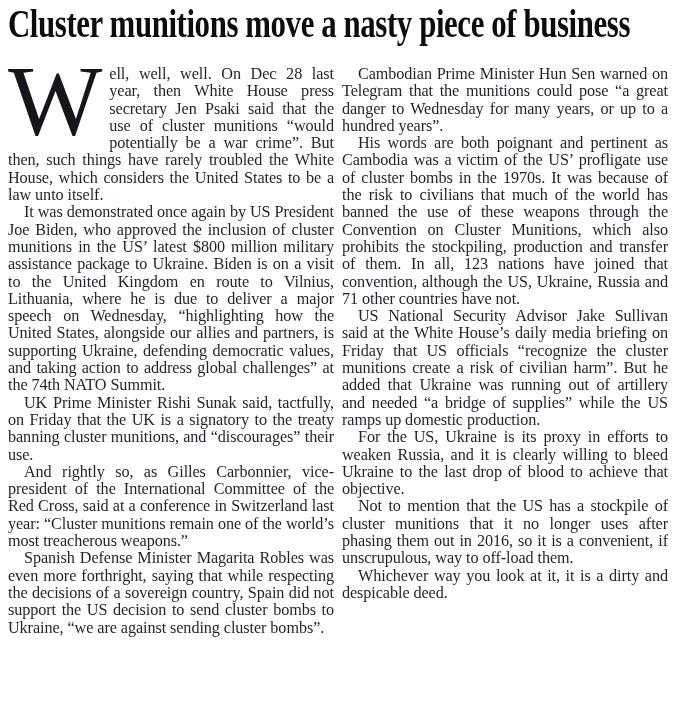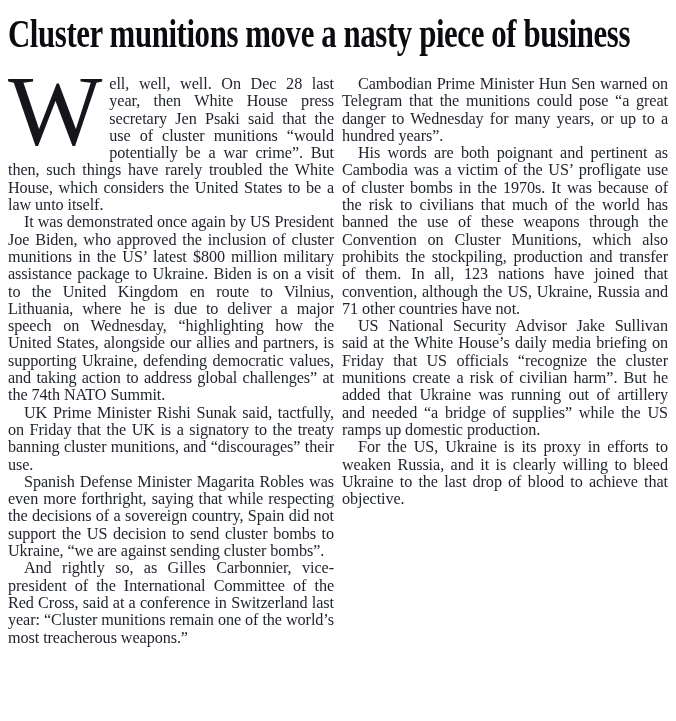--- a/index.html
+++ b/index.html
@@ -7,21 +7,21 @@
     padding: 0;
     background: #ffffff;
   }
   body {
     width: 676px;
     height: 721px;
     overflow: hidden;
     font-family: "Liberation Serif", serif;
   }
   .page {
-    padding: 15px 8px 0 8px;
+    padding: 5px 8px 0 8px;
   }
   .headline-svg {
     display: block;
     margin: 0;
   }
   .headline-svg text {
     font-family: "Liberation Serif", serif;
     font-weight: 700;
     font-size: 39px;
     fill: #0b0c10;
@@ -69,25 +69,27 @@
   <svg class="headline-svg" width="660" height="44" viewBox="0 0 660 44">
     <text x="0" y="32" textLength="622" lengthAdjust="spacingAndGlyphs">Cluster munitions move a nasty piece of business</text>
   </svg>
 
   <div class="columns">
 
     <div class="col">
       <p class="lead"><span class="dropcap">W</span><span>ell, well, well. On Dec 28 last year, then White House press secretary Jen Psaki said that the use of cluster munitions “would potentially be a war crime”. But then, such things have rarely troubled the White House, which considers the United States to be a law unto itself.</span></p>
       <p>It was demonstrated once again by US President Joe Biden, who approved the inclusion of cluster munitions in the US’ latest $800 million military assistance package to Ukraine. Biden is on a visit to the United Kingdom en route to Vilnius, Lithuania, where he is due to deliver a major speech on Wednesday, “highlighting how the United States, alongside our allies and partners, is supporting Ukraine, defending democratic values, and taking action to address global challenges” at the 74th NATO Summit.</p>
       <p>UK Prime Minister Rishi Sunak said, tactfully, on Friday that the UK is a signatory to the treaty banning cluster munitions, and “discourages” their use.</p>
+      <p>And rightly so, as Gilles Carbonnier, vice-president of the International Committee of the Red Cross, said at a conference in Switzerland last year: “Cluster munitions remain one of the world’s most treacherous weapons.”</p>
       <p>Spanish Defense Minister Magarita Robles was even more forthright, saying that while respecting the decisions of a sovereign country, Spain did not support the US decision to send cluster bombs to Ukraine, “we are against sending cluster bombs”.</p>
-      <p>And rightly so, as Gilles Carbonnier, vice-president of the International Committee of the Red Cross, said at a conference in Switzerland last year: “Cluster munitions remain one of the world’s most treacherous weapons.”</p>
     </div>
 
     <div class="col">
       <p>Cambodian Prime Minister Hun Sen warned on Telegram that the munitions could pose “a great danger to Wednesday for many years, or up to a hundred years”.</p>
       <p>His words are both poignant and pertinent as Cambodia was a victim of the US’ profligate use of cluster bombs in the 1970s. It was because of the risk to civilians that much of the world has banned the use of these weapons through the Convention on Cluster Munitions, which also prohibits the stockpiling, production and transfer of them. In all, 123 nations have joined that convention, although the US, Ukraine, Russia and 71 other countries have not.</p>
       <p>US National Security Advisor Jake Sullivan said at the White House’s daily media briefing on Friday that US officials “recognize the cluster munitions create a risk of civilian harm”. But he added that Ukraine was running out of artillery and needed “a bridge of supplies” while the US ramps up domestic production.</p>
       <p>For the US, Ukraine is its proxy in efforts to weaken Russia, and it is clearly willing to bleed Ukraine to the last drop of blood to achieve that objective.</p>
+      <p>Not to mention that the US has a stockpile of cluster munitions that it no longer uses after phasing them out in 2016, so it is a convenient, if unscrupulous, way to off-load them.</p>
+      <p>Whichever way you look at it, it is a dirty and despicable deed.</p>
     </div>
 
   </div>
 </div>
 
 </body></html>

